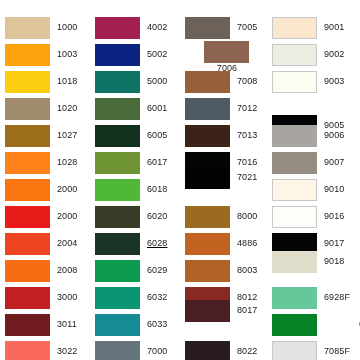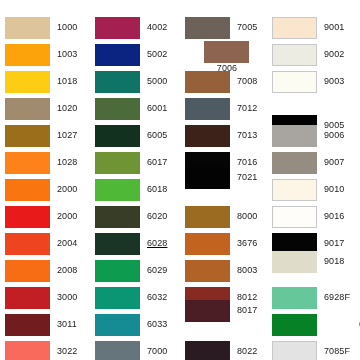--- a/index.html
+++ b/index.html
@@ -199,21 +199,21 @@
       <div class="swatch-row" style="top: 164px;">
         <div class="chip" style="background-color: rgb(3, 3, 3);"></div>
         <div class="code">7021</div>
       </div>
       <div class="swatch-row" style="top: 203px;">
         <div class="chip" style="background-color: rgb(155, 107, 33);"></div>
         <div class="code">8000</div>
       </div>
       <div class="swatch-row" style="top: 230px;">
         <div class="chip" style="background-color: rgb(194, 100, 32);"></div>
-        <div class="code">3676</div>
+        <div class="code">4886</div>
       </div>
       <div class="swatch-row" style="top: 257px;">
         <div class="chip" style="background-color: rgb(176, 98, 39);"></div>
         <div class="code">8003</div>
       </div>
       <div class="swatch-row" style="top: 284px;">
         <div class="chip" style="background-color: rgb(135, 42, 33);"></div>
         <div class="code">8012</div>
       </div>
       <div class="swatch-row" style="top: 297px;">

